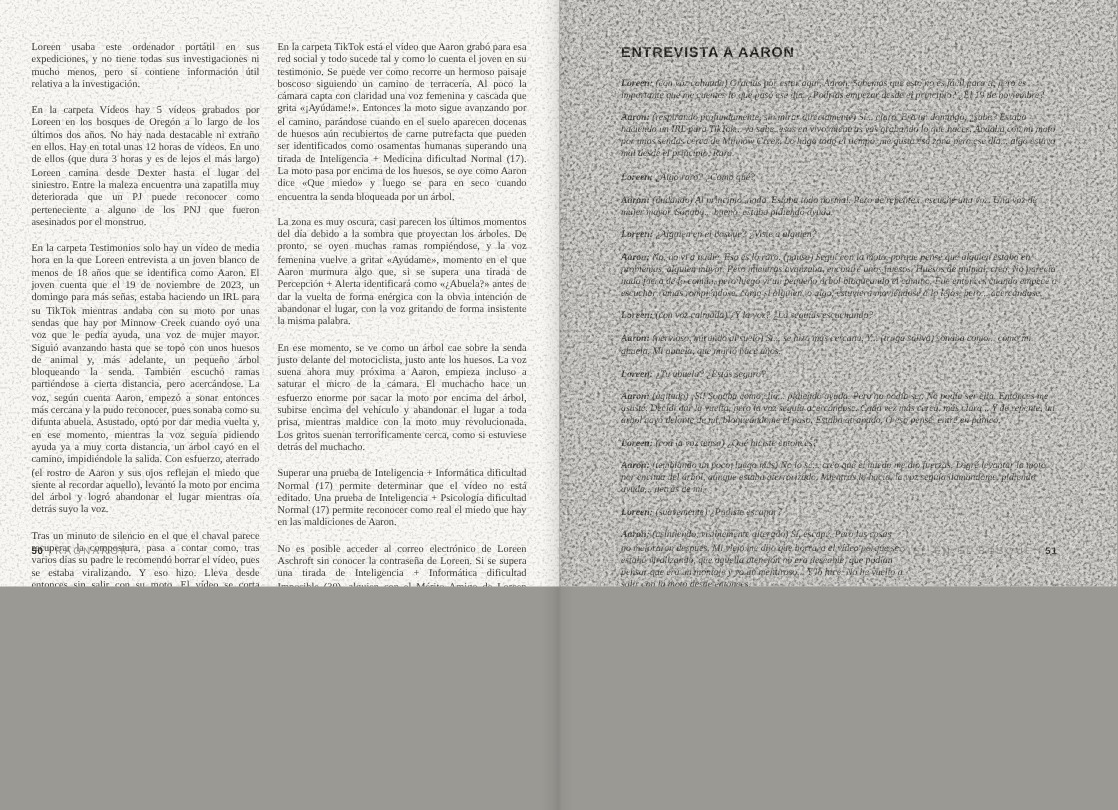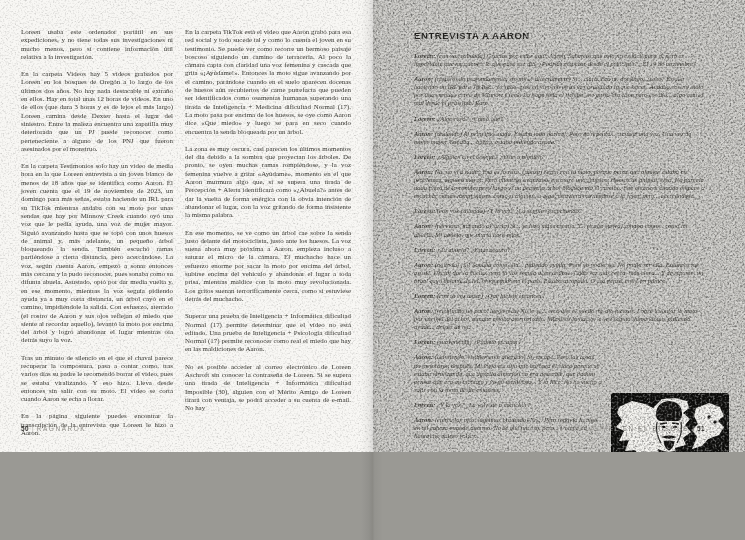--- a/index.html
+++ b/index.html
@@ -1,21 +1,21 @@
 <!DOCTYPE html>
 <html lang="es"><head>
 <meta charset="utf-8">
 <style>
   html,body{margin:0;padding:0;background:#9a9994;}
   *{box-sizing:border-box;}
   .spread{
     position:relative;width:745px;height:540px;overflow:hidden;
     font-family:"Liberation Serif",serif;display:flex;
   }
-  .page{position:relative;height:452px;overflow:hidden;}
+  .page{position:relative;height:391px;overflow:hidden;}
   .page.left{width:373px;background:#f8f7f4;padding:28px 22px 0 21px;}
   .page.right{width:372px;background:#c9c8c4;padding:30px 40px 0 41px;}
   .grain{position:absolute;left:0;top:0;width:100%;height:100%;pointer-events:none;z-index:5;}
   .cols{display:flex;gap:12px;position:relative;z-index:1;}
   .col1{width:152px;}
   .col2{width:166px;}
   .col p{
     font-size:6.9px;line-height:8.3px;text-align:justify;
     color:#3b3a35;margin:0 0 9px 0;hyphens:auto;
   }

